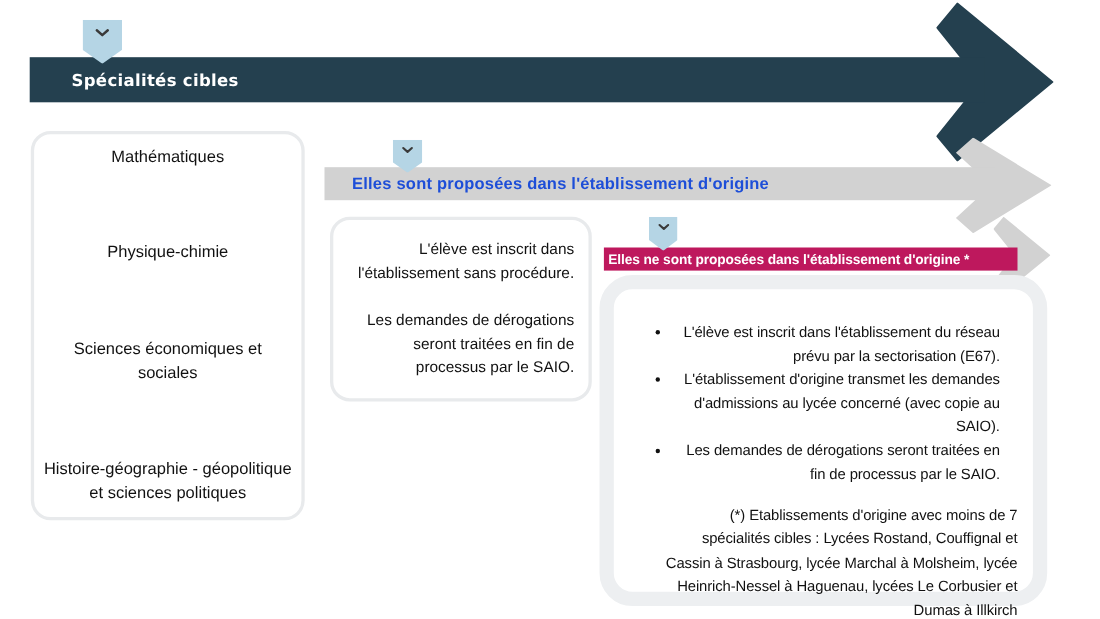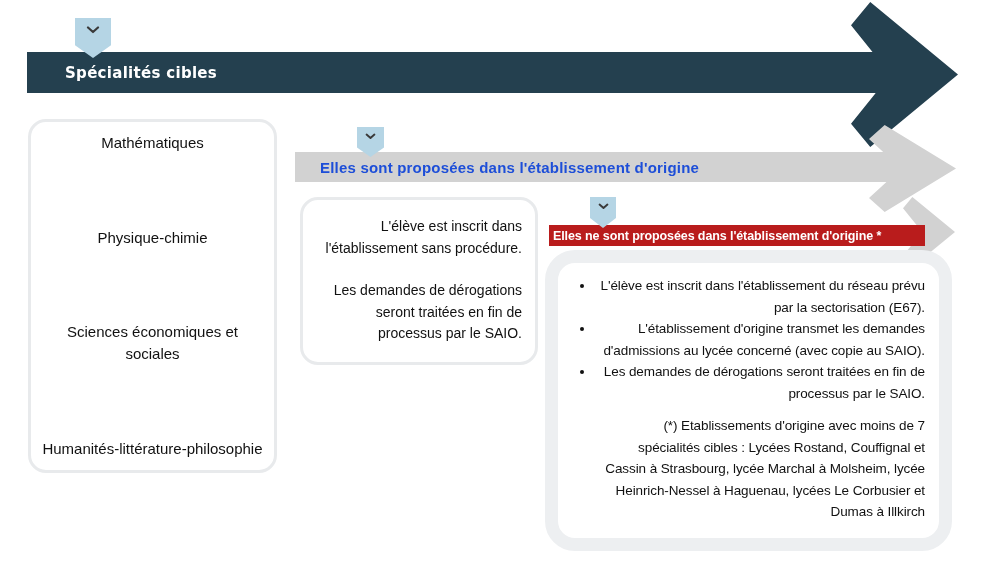--- a/index.html
+++ b/index.html
@@ -26,21 +26,21 @@
     left:295px; top:152px; width:610px; height:30px;
     background:#d2d2d2; z-index:3;
   }
   .head-gray1 {
     left:869px; top:125px; width:87px; height:87px;
     background:#d2d2d2; z-index:2;
     clip-path:polygon(0 16%, 18% 0, 100% 50%, 18% 100%, 0 84%, 37% 50%);
   }
   .bar-gray2 {
     left:549px; top:225px; width:376px; height:21px;
-    background:#b91c1c; z-index:3;
+    background:#be185d; z-index:3;
   }
   .head-gray2 {
     left:903px; top:197px; width:52px; height:70px;
     background:#d2d2d2; z-index:2;
     clip-path:polygon(0 16%, 18% 0, 100% 50%, 18% 100%, 0 84%, 37% 50%);
   }
   .banner-title {
     color:#ffffff; font-weight:bold; font-family:"DejaVu Sans", sans-serif;
     padding-left:38px; font-size:15px; letter-spacing:0.3px; white-space:nowrap;
   }
@@ -80,21 +80,21 @@
     left:300px; top:197px; width:238px; height:168px;
     padding:16px 13px; font-size:14px; line-height:21.5px;
   }
   .card-mid p + p { margin-top:21px; }
   .card-right {
     left:545px; top:250px; width:407px; height:301px;
     border:13px solid #edeff1; border-radius:30px;
     padding:12px 14px 10px 16px;
     font-size:13.5px; letter-spacing:-0.1px; line-height:21.5px;
   }
-  .card-right ul { list-style:disc; padding-left:21px; margin:0; }
+  .card-right ul { list-style:disc; padding-left:21px; margin:16px; }
   .card-right li { padding-left:2px; }
   .footnote { margin-top:11px;margin-left:28px; }
 </style>
 </head>
 <body>
 
 <div class="stage">
 
   <div class="head head-dark"></div>
   <div class="bar bar-dark">
@@ -105,21 +105,21 @@
       <svg width="14" height="8" viewBox="0 0 14 8">
           <path d="M2 1.5 L7 6 L12 1.5" fill="none" stroke="#3a3a3a" stroke-width="2.2" stroke-linecap="round" stroke-linejoin="round"></path>
         </svg>
     </span>
   </div>
 
   <div class="card card-left">
     <div>Mathématiques</div>
     <div>Physique-chimie</div>
     <div>Sciences économiques et sociales</div>
-    <div>Humanités-littérature-philosophie</div>
+    <div>Histoire-géographie - géopolitique et sciences politiques</div>
   </div>
 
   <div class="head head-gray1"></div>
   <div class="bar bar-gray1">
     <span class="banner-text">Elles sont proposées dans l'établissement d'origine</span>
   </div>
   <div class="tab tab-2">
     <span>
       <svg width="11" height="7" viewBox="0 0 14 8">
           <path d="M2 1.5 L7 6 L12 1.5" fill="none" stroke="#3a3a3a" stroke-width="2.4" stroke-linecap="round" stroke-linejoin="round"></path>

